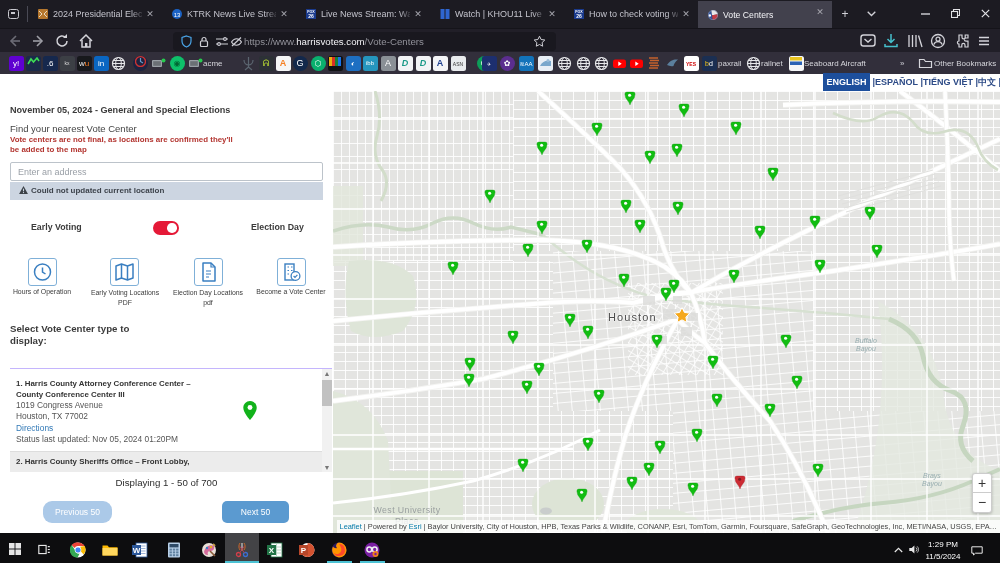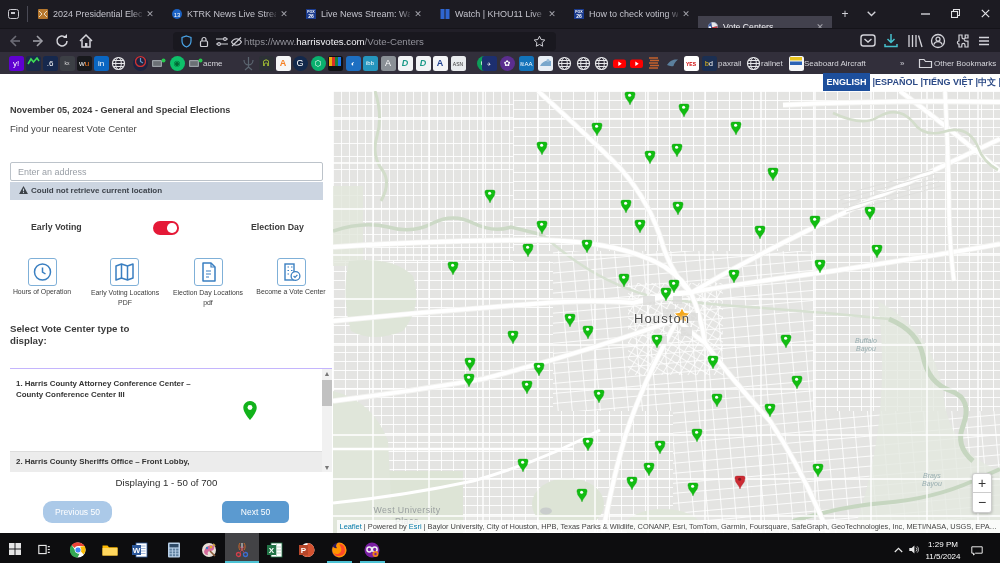--- a/index.html
+++ b/index.html
@@ -6,21 +6,21 @@
 html,body { width:1000px; height:563px; overflow:hidden; font-family:"Liberation Sans", sans-serif; }
 #stage { position:relative; width:1000px; height:563px; background:#fff; }
 .abs { position:absolute; }
 
 
 #tabbar { position:absolute; left:0; top:0; width:1000px; height:28px; background:#1c1b22; }
 .tab { position:absolute; top:0; height:28px; display:flex; align-items:center; }
 .tab .fav { width:10px; height:10px; margin-left:10px; flex:0 0 auto; }
 .tab .ttl { margin-left:5px; font-size:9px; color:#c3c3cc; white-space:nowrap; overflow:hidden; width:89px; }
 .tab .cls { position:absolute; right:6px; top:8px; width:12px; height:12px; color:#a5a5ad; font-size:9px; line-height:12px; text-align:center; }
-.tab.active { background:#42414d; border-radius:0; top:16px; height:22px; }
+.tab.active { background:#42414d; border-radius:0; top:1px; height:28px; }
 .tab.active .cls { top:5px; }
 .fade-i::after { content:""; position:absolute; right:17px; top:4px; width:14px; height:20px; background:linear-gradient(90deg, rgba(28,27,34,0), #1c1b22); }
 .tdiv { position:absolute; left:27px; top:6px; width:1px; height:16px; background:#4a4a55; }
 #fxview { position:absolute; left:8px; top:9px; width:11px; height:10px; border:1.4px solid #c9c9cf; border-radius:2.5px; }
 #fxview::before { content:""; position:absolute; left:2px; top:2px; width:4px; height:2px; background:#c9c9cf; }
 .tbtn { position:absolute; top:4px; color:#d2d2d8; font-size:12px; width:20px; height:20px; text-align:center; line-height:20px; }
 
 
 #navbar { position:absolute; left:0; top:28px; width:1000px; height:24px; background:#211f28; border-top:1px solid #15141a; }
 .nico { position:absolute; top:2px; width:20px; height:20px; }
@@ -310,30 +310,31 @@
         <path d="M1.5 4.5v7h12v-6h-6l-1.5-2h-4.5z" fill="none" stroke="#d6d6dc" stroke-width="1.2"></path>
       </svg>
     <div class="bt" style="left:934px;">Other Bookmarks</div>
   </div>
 
   <div id="page">
     <div id="langbar"><span class="en">ENGLISH</span> |ESPAÑOL&nbsp;|TIẾNG VIỆT&nbsp;|中文&nbsp;|</div>
 
     <div class="sb" style="left:10px; top:31px; font-size:9.1px; font-weight:bold;">November 05, 2024 - General and Special Elections</div>
     <div class="sb" style="left:10px; top:48.5px; font-size:9.5px; color:#454545;">Find your nearest Vote Center</div>
+    <div class="sb" style="left:10px; top:60.5px; font-size:7.9px; font-weight:bold; color:#b33530; line-height:1.3;">Vote centers are not final, as locations are confirmed they'll<br>be added to the map</div>
     <div class="sb" style="left:10px; top:87.5px; width:313px; height:19px; border:1px solid #bcc3ca; border-radius:2px;">
         <span style="position:absolute; left:7px; top:4px; font-size:9px; color:#999fa6;">Enter an address</span>
       </div>
     <div class="sb" style="left:10px; top:107.5px; width:313px; height:18px; background:#ccd5e1;">
       <svg style="position:absolute; left:9px; top:4.5px;" width="9" height="8" viewBox="0 0 10 9">
           <path d="M5 0L10 9H0z" fill="#3c4248"></path>
           <rect x="4.4" y="3" width="1.2" height="3" fill="#ccd6e2"></rect>
           <rect x="4.4" y="6.8" width="1.2" height="1.2" fill="#ccd6e2"></rect>
         </svg>
-      <span style="position:absolute; left:21px; top:4px; font-size:8px; font-weight:bold; color:#3d434b;">Could not retrieve current location</span>
+      <span style="position:absolute; left:21px; top:4px; font-size:8px; font-weight:bold; color:#3d434b;">Could not updated current location</span>
     </div>
     <div class="sb" style="left:31px; top:148px; font-size:8.8px; font-weight:bold;">Early Voting</div>
     <div class="sb" style="left:153px; top:147px; width:25.5px; height:13.5px; background:#e51937; border-radius:7px;">
         <span style="position:absolute; right:2px; top:2px; width:9.5px; height:9.5px; background:#fff; border-radius:50%;"></span>
       </div>
     <div class="sb" style="left:251px; top:148px; font-size:8.8px; font-weight:bold;">Election Day</div>
 
     <div class="sb iconbtn" style="left:28px; top:184px;">
       <svg width="27" height="26" viewBox="0 0 27 26">
           <circle cx="13.5" cy="13" r="8" fill="none" stroke="#3a7fc1" stroke-width="1.5"></circle>
@@ -363,20 +364,21 @@
 
     <div class="sb" style="left:0; top:214px; width:84px; text-align:center; font-size:6.9px;">Hours of Operation</div>
     <div class="sb" style="left:84px; top:214px; width:82px; text-align:center; font-size:6.9px; line-height:1.5;">Early Voting Locations<br>PDF</div>
     <div class="sb" style="left:166px; top:214px; width:84px; text-align:center; font-size:6.9px; line-height:1.5;">Election Day Locations<br>pdf</div>
     <div class="sb" style="left:248px; top:214px; width:86px; text-align:center; font-size:6.9px;">Become a Vote Center</div>
 
     <div class="sb" style="left:10px; top:249px; width:135px; font-size:9.7px; font-weight:bold; line-height:1.27;">Select Vote Center type to display:</div>
 
     <div class="sb" style="left:10px; top:294px; width:322px; height:104px; border-top:1px solid #c4b5fd; overflow:hidden;">
       <div style="position:absolute; left:6px; top:9px; font-size:7.9px; font-weight:bold; color:#333; line-height:1.45;">1. Harris County Attorney Conference Center –<br>County Conference Center III</div>
+      <div style="position:absolute; left:6px; top:31px; font-size:8.4px; color:#555; line-height:1.34;">1019 Congress Avenue<br>Houston, TX 77002<br><span style="color:#337ab7;">Directions</span><br>Status last updated: Nov 05, 2024 01:20PM</div>
       <svg style="position:absolute; left:233px; top:32px;" width="14" height="19" viewBox="0 0 24 34">
           <path d="M12 0C5.4 0 0 5.4 0 12c0 9 12 22 12 22s12-13 12-22C24 5.4 18.6 0 12 0z" fill="#12b21b"></path>
           <circle cx="12" cy="11.5" r="4.4" fill="#fff"></circle>
         </svg>
       <div style="position:absolute; left:0; top:82px; width:312px; height:1px; background:#ddd;"></div>
       <div style="position:absolute; left:0; top:83px; width:312px; height:21px; background:#ececec;">
         <div style="position:absolute; left:6px; top:5px; font-size:7.9px; font-weight:bold; color:#333;">2. Harris County Sheriffs Office – Front Lobby,</div>
       </div>
 
       <div style="position:absolute; right:0; top:0; width:10px; height:104px; background:#f1f1f1;">
@@ -522,21 +524,21 @@
 <use href="#gpin" x="316" y="377"></use>
 <use href="#gpin" x="299" y="391"></use>
 <use href="#gpin" x="360" y="397"></use>
 <use href="#gpin" x="485" y="378"></use>
 <use href="#gpin" x="249" y="403"></use>
 <g transform="translate(407,390)">
             <path d="M-3.2-4.9L3.2-4.9Q5.1-4.9 5.1-2.9Q5.1 0.6 2 4.1Q0.7 5.7 0 7.9Q-0.7 5.7-2 4.1Q-5.1 0.6-5.1-2.9Q-5.1-4.9-3.2-4.9Z" fill="#cc2b33" stroke="#a8222a" stroke-width=".4"></path>
             <circle cx="-.4" cy="-1.7" r="1.5" fill="#7e1a20"></circle>
           </g>
 </svg>
-      <div class="maplabel" style="left:275px; top:220px; font-size:13px; color:#4c4c4c; letter-spacing:1.1px;margin-left:26px;">Houston</div>
+      <div class="maplabel" style="left:275px; top:220px; font-size:11px; color:#4c4c4c; letter-spacing:1.1px;">Houston</div>
       <div class="bayoulabel" style="left:522px; top:246px;">Buffalo<br>Bayou</div>
       <div class="bayoulabel" style="left:589px; top:381px;">Brays<br>Bayou</div>
       <div class="bayoulabel" style="left:39px; top:414px; width:70px; color:#999f9f; font-style:normal; font-size:8.8px; letter-spacing:.4px; line-height:1.25;">West University<br>Place</div>
       <div id="zoomctl">
           <div>+</div>
           <div>−</div>
         </div>
       <div id="attrib"><a>Leaflet</a> | Powered by <a>Esri</a> | Baylor University, City of Houston, HPB, Texas Parks &amp; Wildlife, CONANP, Esri, TomTom, Garmin, Foursquare, SafeGraph, GeoTechnologies, Inc, METI/NASA, USGS, EPA…</div>
     </div>
   </div>

